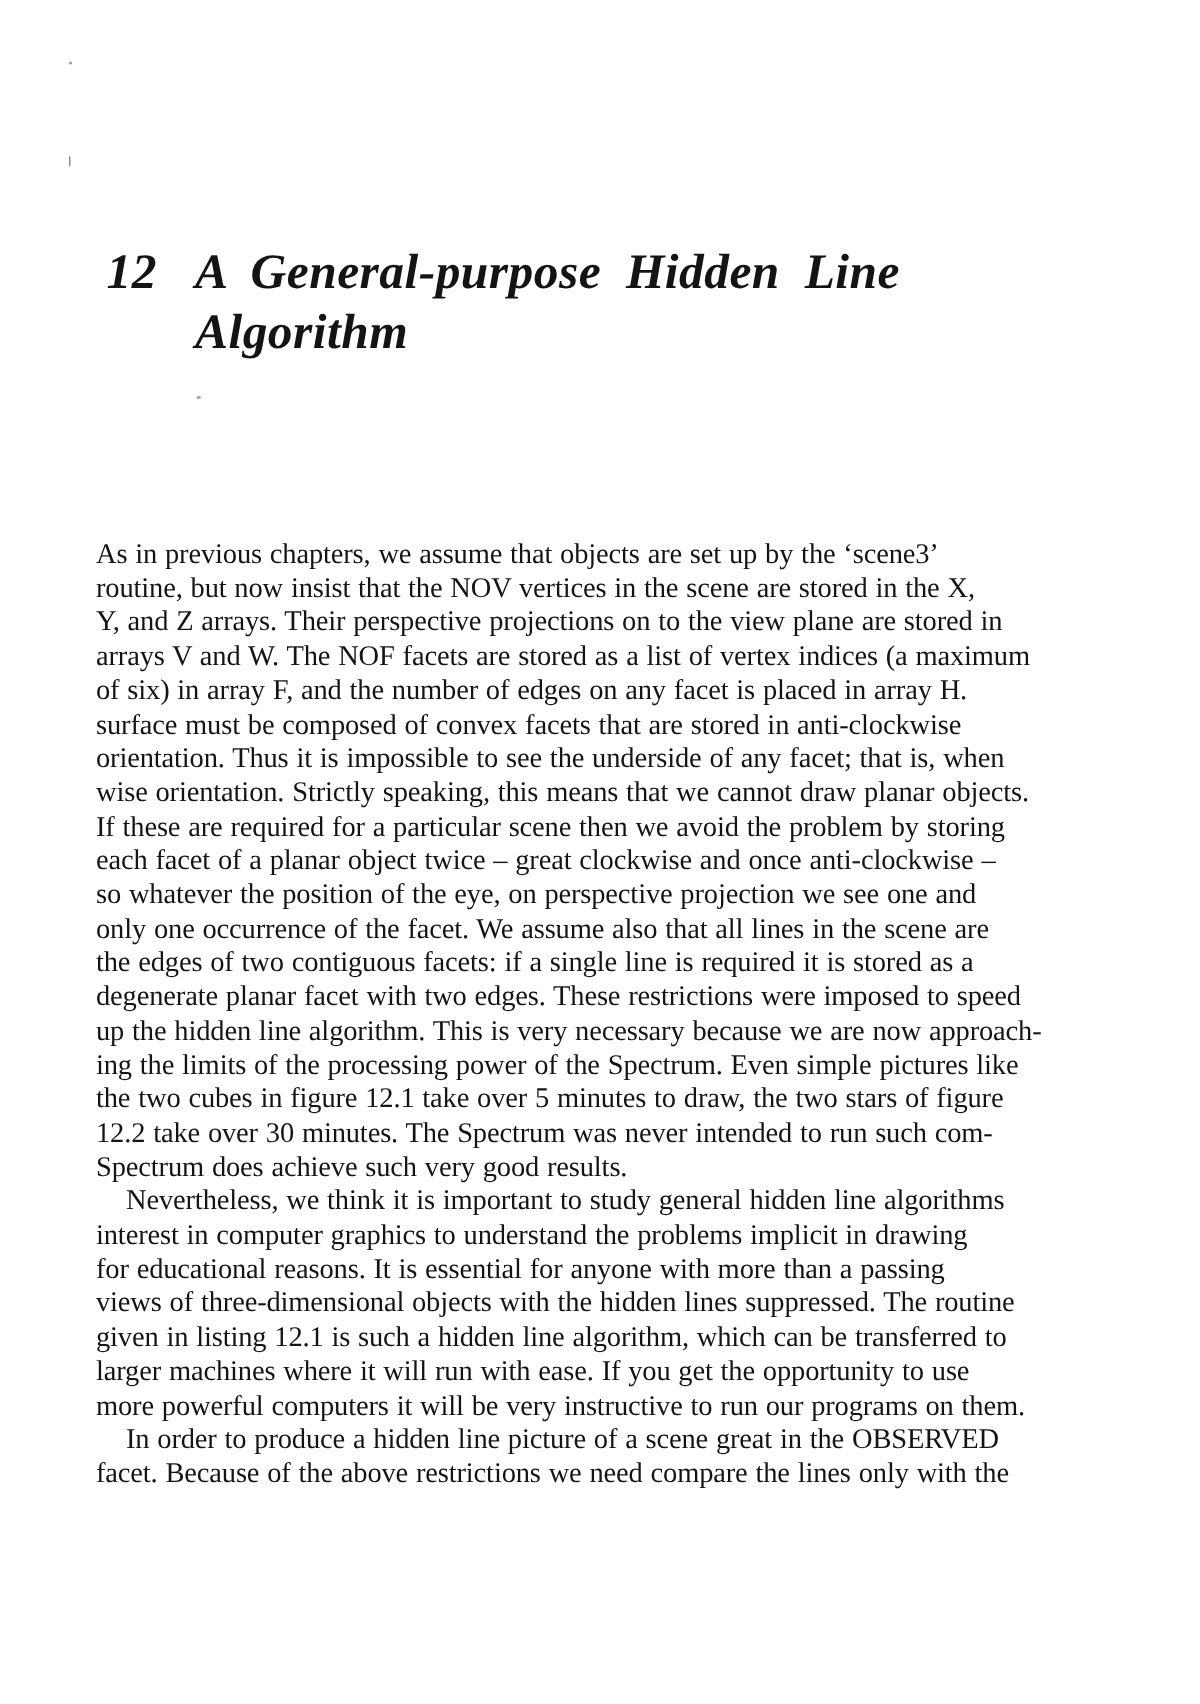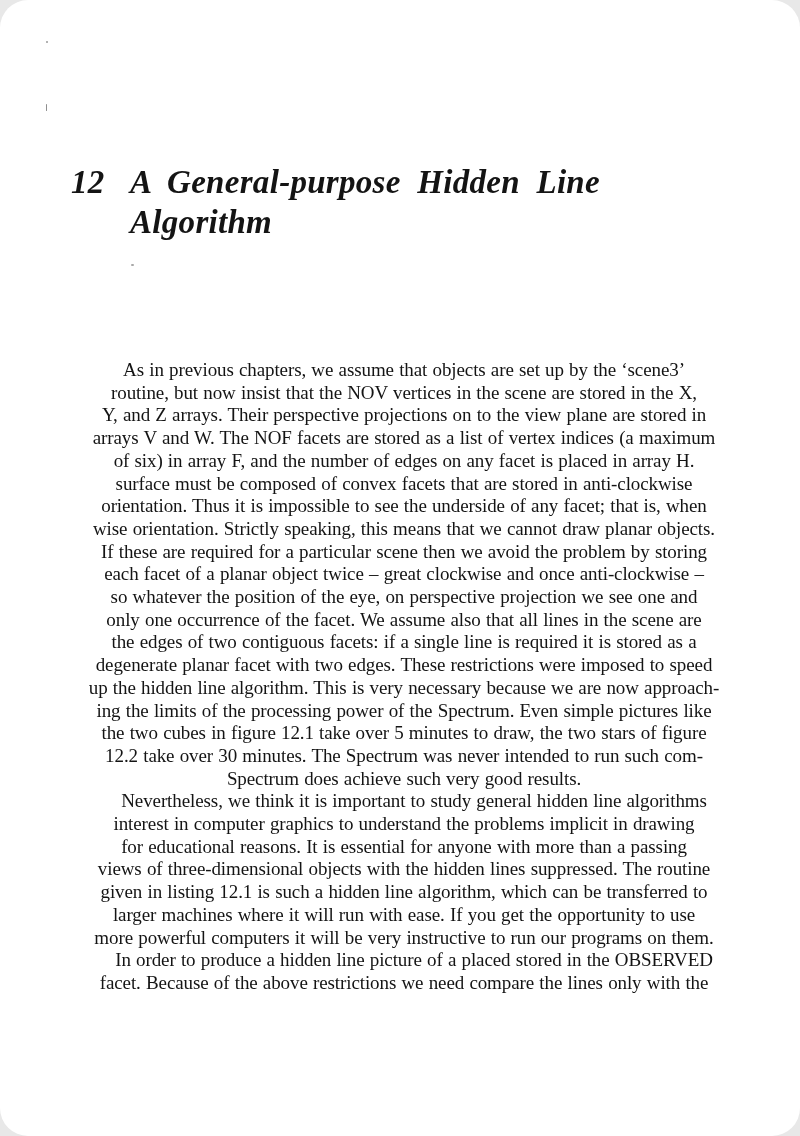--- a/index.html
+++ b/index.html
@@ -7,21 +7,20 @@
   html, body { background: #e8e8e8; }
   .page {
     position: relative;
     width: 800px;
     height: 1136px;
     margin: 0 auto;
     background: var(--paper, #ffffff);
     color: var(--ink, #141414);
     overflow: hidden;
     font-family: "Liberation Serif", "DejaVu Serif", serif;
-    border-radius: 28px;
   }
   .chapter-heading {
     position: absolute;
     left: 71px;
     top: 162px;
     display: flex;
     align-items: flex-start;
     font-weight: bold;
     font-style: italic;
     font-size: 33px;
@@ -38,21 +37,21 @@
   .body-text {
     position: absolute;
     left: 64px;
     top: 359px;
     width: 680px;
     font-size: 19px;
     line-height: 22.7px;
     letter-spacing: -0.1px;
     word-spacing: 0.6px;
   }
-  .paragraph { margin: 0; text-align: center; }
+  .paragraph { margin: 0; }
   .line { white-space: pre; }
   .line.first-indent { padding-left: 20px; }
   .speck { position: absolute; border-radius: 1px; }
   .speck.s1 { left: 46px; top: 41px;  width: 2px; height: 2px; background: #9a9a9a; }
   .speck.s2 { left: 46px; top: 104px; width: 1px; height: 7px; background: #8f8f8f; }
   .speck.s3 { left: 131px; top: 264px; width: 3px; height: 2px; background: #a8a8a8; }
 </style>
 </head>
 <body>
 
@@ -93,21 +92,21 @@
       <div class="paragraph">
         <div class="line first-indent">Nevertheless, we think it is important to study general hidden line algorithms</div>
         <div class="line">interest in computer graphics to understand the problems implicit in drawing</div>
         <div class="line">for educational reasons. It is essential for anyone with more than a passing</div>
         <div class="line">views of three-dimensional objects with the hidden lines suppressed. The routine</div>
         <div class="line">given in listing 12.1 is such a hidden line algorithm, which can be transferred to</div>
         <div class="line">larger machines where it will run with ease. If you get the opportunity to use</div>
         <div class="line">more powerful computers it will be very instructive to run our programs on them.</div>
       </div>
       <div class="paragraph">
-        <div class="line first-indent">In order to produce a hidden line picture of a placed stored in the OBSERVED</div>
+        <div class="line first-indent">In order to produce a hidden line picture of a scene great in the OBSERVED</div>
         <div class="line">facet. Because of the above restrictions we need compare the lines only with the</div>
       </div>
     </div>
 
   <div class="speck s1"></div>
   <div class="speck s2"></div>
   <div class="speck s3"></div>
 
 </div>
 

